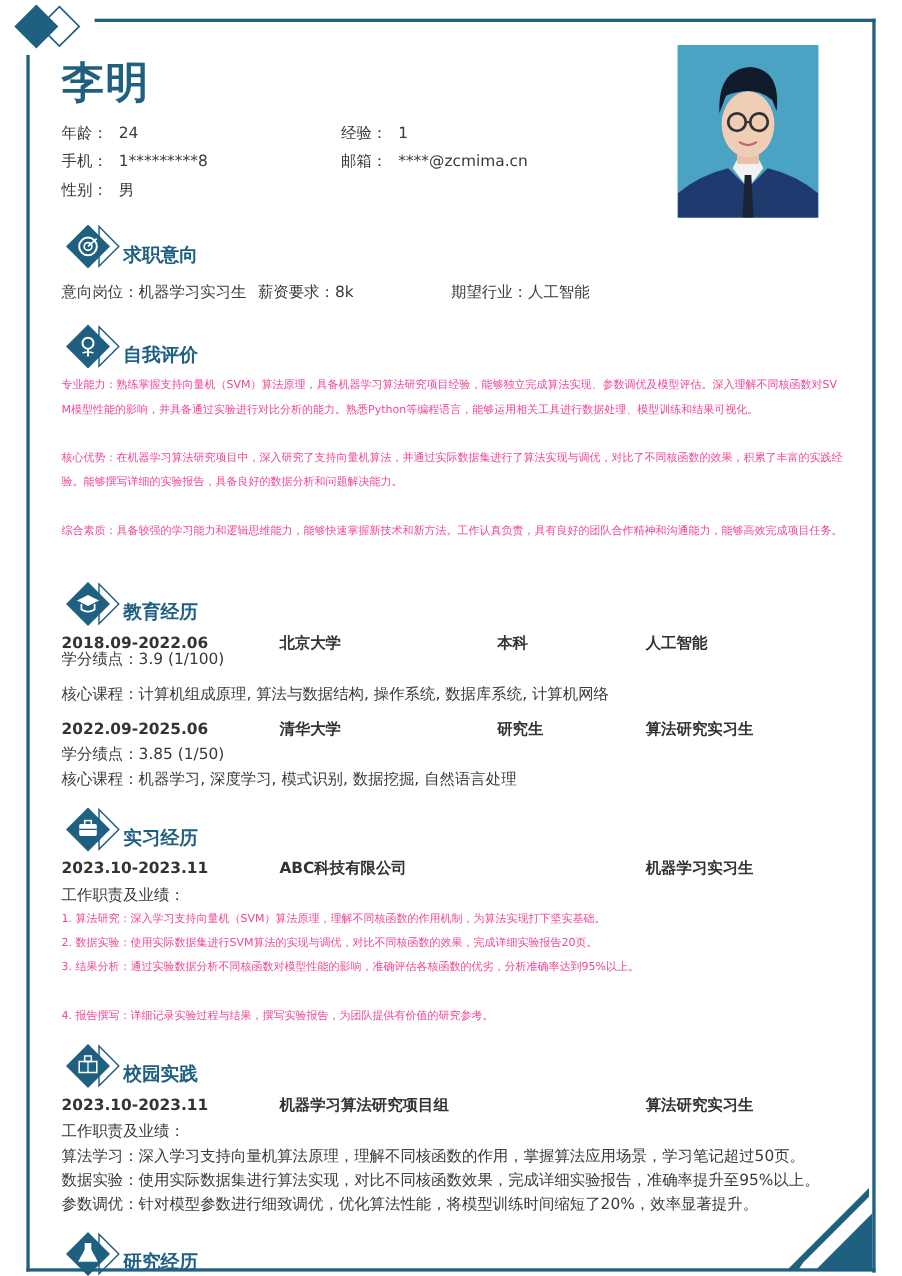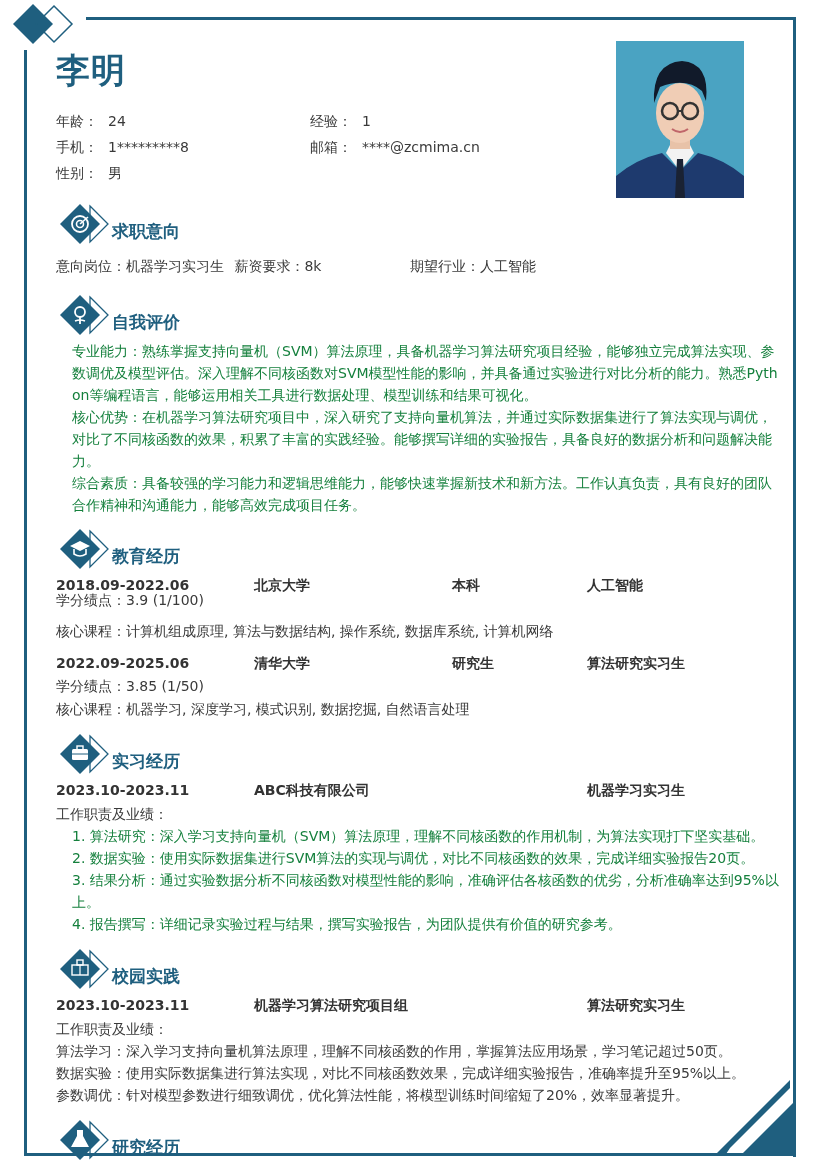--- a/index.html
+++ b/index.html
@@ -5,31 +5,31 @@
   html, body { margin:0; padding:0; background:#ffffff; }
   body { width:820px; height:1160px; position:relative; overflow:hidden;
          font-family:"DejaVu Sans","Liberation Sans",sans-serif; color:#3a3a3a; }
   .frame-left { position:absolute; left:24px; top:50px; width:3px; height:1106px; background:#1f5f7f; }
   .frame-top { position:absolute; left:86px; top:17px; width:710px; height:3px; background:#1f5f7f; }
   .frame-right { position:absolute; left:793px; top:17px; width:3px; height:1140px; background:#1f5f7f; }
   .frame-bottom { position:absolute; left:24px; top:1153px; width:772px; height:3px; background:#1f5f7f; }
   .corner-deco { position:absolute; left:8px; top:0px; width:70px; height:50px; }
   .corner-br { position:absolute; left:716px; top:1074px; width:80px; height:80px; }
 
-  .name { position:absolute; left:56px; top:48px; font-size:34px; font-weight:bold; color:#1f5f7f; letter-spacing:1px; }
+  .name { position:absolute; left:56px; top:48px; font-size:39px; font-weight:bold; color:#1f5f7f; letter-spacing:1px; }
   .info { position:absolute; font-size:14px; color:#3a3a3a; line-height:20px; white-space:nowrap; }
   .info .lbl { margin-right:10px; }
   .photo { position:absolute; left:616px; top:41px; width:128px; height:157px; background:#4aa3c2; overflow:hidden; }
 
   .sec-title { position:absolute; left:58px; height:40px; display:flex; align-items:center; }
   .sec-icon { width:54px; height:40px; position:relative; }
   .sec-text { font-size:17px; font-weight:bold; color:#1f5f7f; margin-left:0px;margin-top:15px; }
 
   .row { position:absolute; font-size:14px; line-height:22px; color:#3a3a3a; white-space:nowrap; }
-  .para { position:absolute; left:72px; width:712px; font-size:14px; line-height:22px; color:#15803d; word-break:break-all; }
+  .para { position:absolute; left:56px; width:712px; font-size:10px; line-height:22px; color:#ec4899; word-break:break-all; }
   .bold { font-weight:bold; color:#333; }
 </style>
 </head>
 <body>
 
 <div class="frame-left"></div>
 <div class="frame-top"></div>
 <div class="frame-right"></div>
 <div class="frame-bottom"></div>
 <svg class="corner-deco" viewBox="0 0 70 50">

